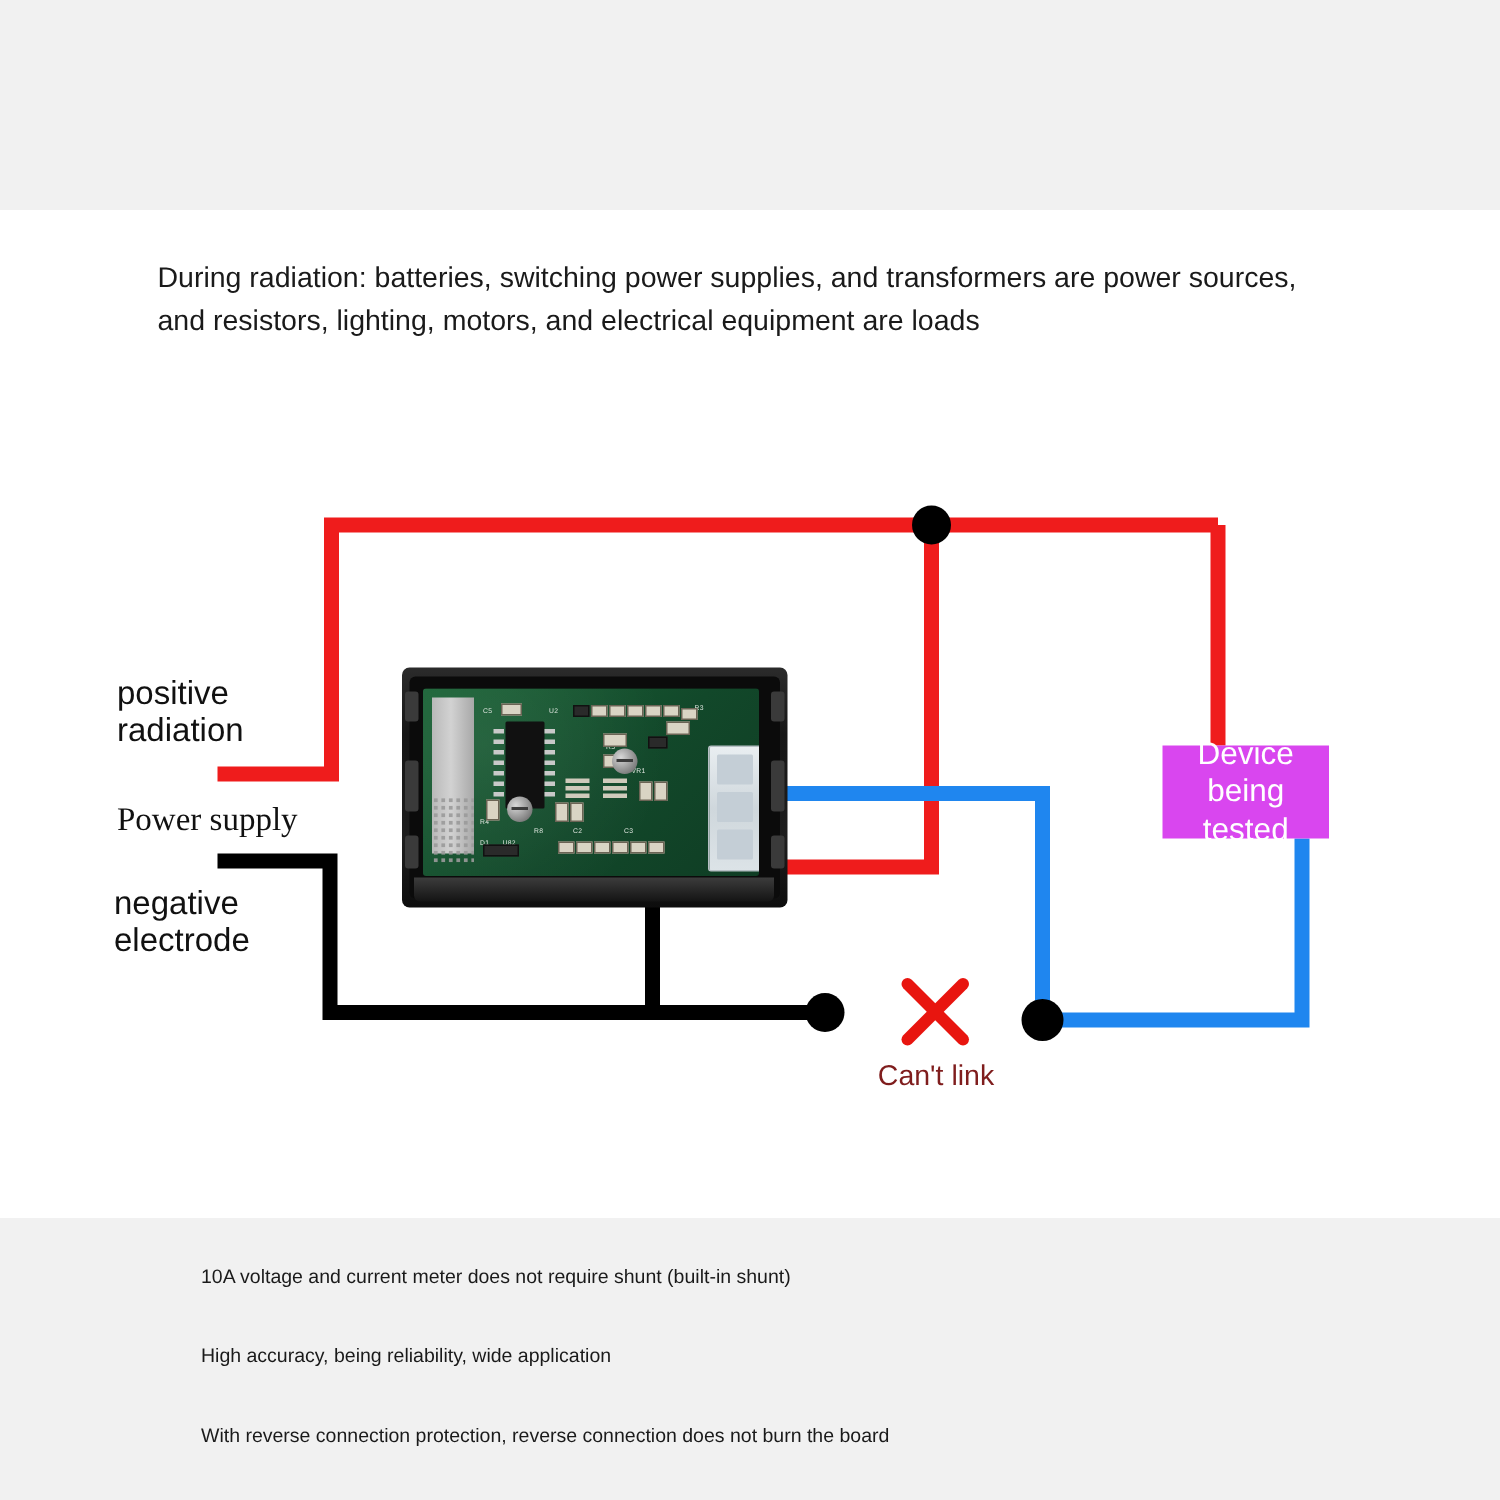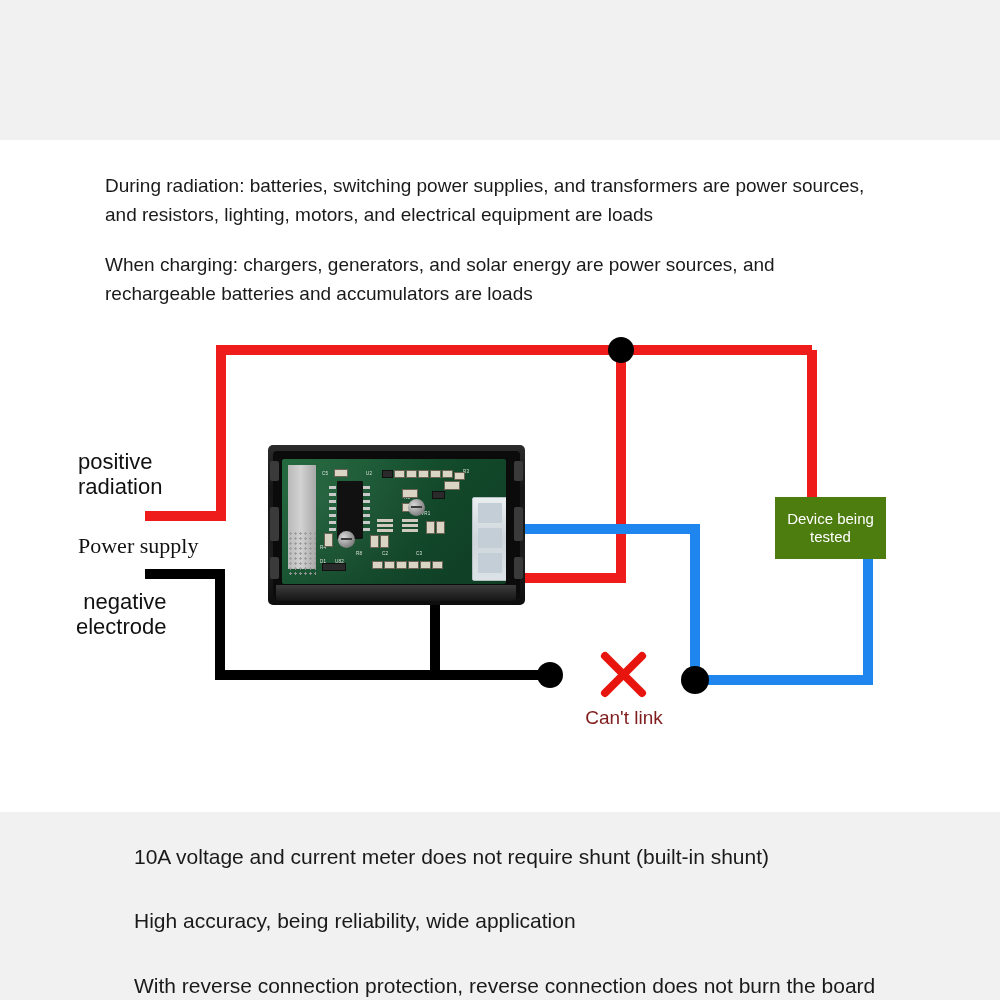--- a/index.html
+++ b/index.html
@@ -24,41 +24,41 @@
   }
 
   
   #intro{position:absolute;left:105px;top:172px;width:760px;}
   .para{
     font-size:19px;color:#1a1a1a;line-height:1.5;margin:0 0 22px 0;
   }
 
   
   #footer-list{position:absolute;left:134px;top:842px;width:800px;}
-  .foot-line{font-size:21px;color:#1a1a1a;line-height:1.4;margin:0 0 35px 0;}
+  .foot-line{font-size:13px;color:#1a1a1a;line-height:1.4;margin:0 0 35px 0;}
 
   
   #diagram{position:absolute;left:0;top:140px;width:1000px;height:672px;}
   #wires{position:absolute;left:0;top:0;width:1000px;height:672px;}
 
   
   .diag-label{position:absolute;font-size:22px;color:#111;line-height:1.12;white-space:pre-line;}
   #label-positive{left:78px;top:310px;}
   #label-power{left:78px;top:394px;font-family:Liberation Serif, serif;}
-  #label-negative{left:76px;top:450px;text-align:right;}
+  #label-negative{left:76px;top:450px;}
 
   #label-cant-link{
     position:absolute;left:574px;top:567px;width:100px;
     text-align:center;font-size:19px;color:#7f1d1d;
   }
 
   
   #device-box{
     position:absolute;left:775px;top:357px;width:111px;height:62px;
-    background:#4d7c0f;color:#ffffff;font-size:15px;line-height:1.22;
+    background:#d946ef;color:#ffffff;font-size:21px;line-height:1.22;
     display:flex;align-items:center;justify-content:center;text-align:center;
     white-space:pre-line;
   }
 
   
   #meter{position:absolute;left:268px;top:305px;width:257px;height:306px;}
   .mt{position:absolute;}
 
   
   #shell-outer{
@@ -131,21 +131,20 @@
 </style>
 </head>
 <body>
 
 <div id="page">
 
   <div class="band" id="header-band"></div>
 
   <div id="intro">
     <p class="para">During radiation: batteries, switching power supplies, and transformers are power sources, and resistors, lighting, motors, and electrical equipment are loads</p>
-    <p class="para">When charging: chargers, generators, and solar energy are power sources, and rechargeable batteries and accumulators are loads</p>
   </div>
 
   <div id="diagram">
 
     <svg id="wires" viewBox="0 0 1000 672" width="1000" height="672">
 
       <g>
 
         <path d="M145,376 L221,376 L221,210 L812,210" stroke="#ef1c1c" stroke-width="10" fill="none" stroke-linecap="butt"></path>
 

